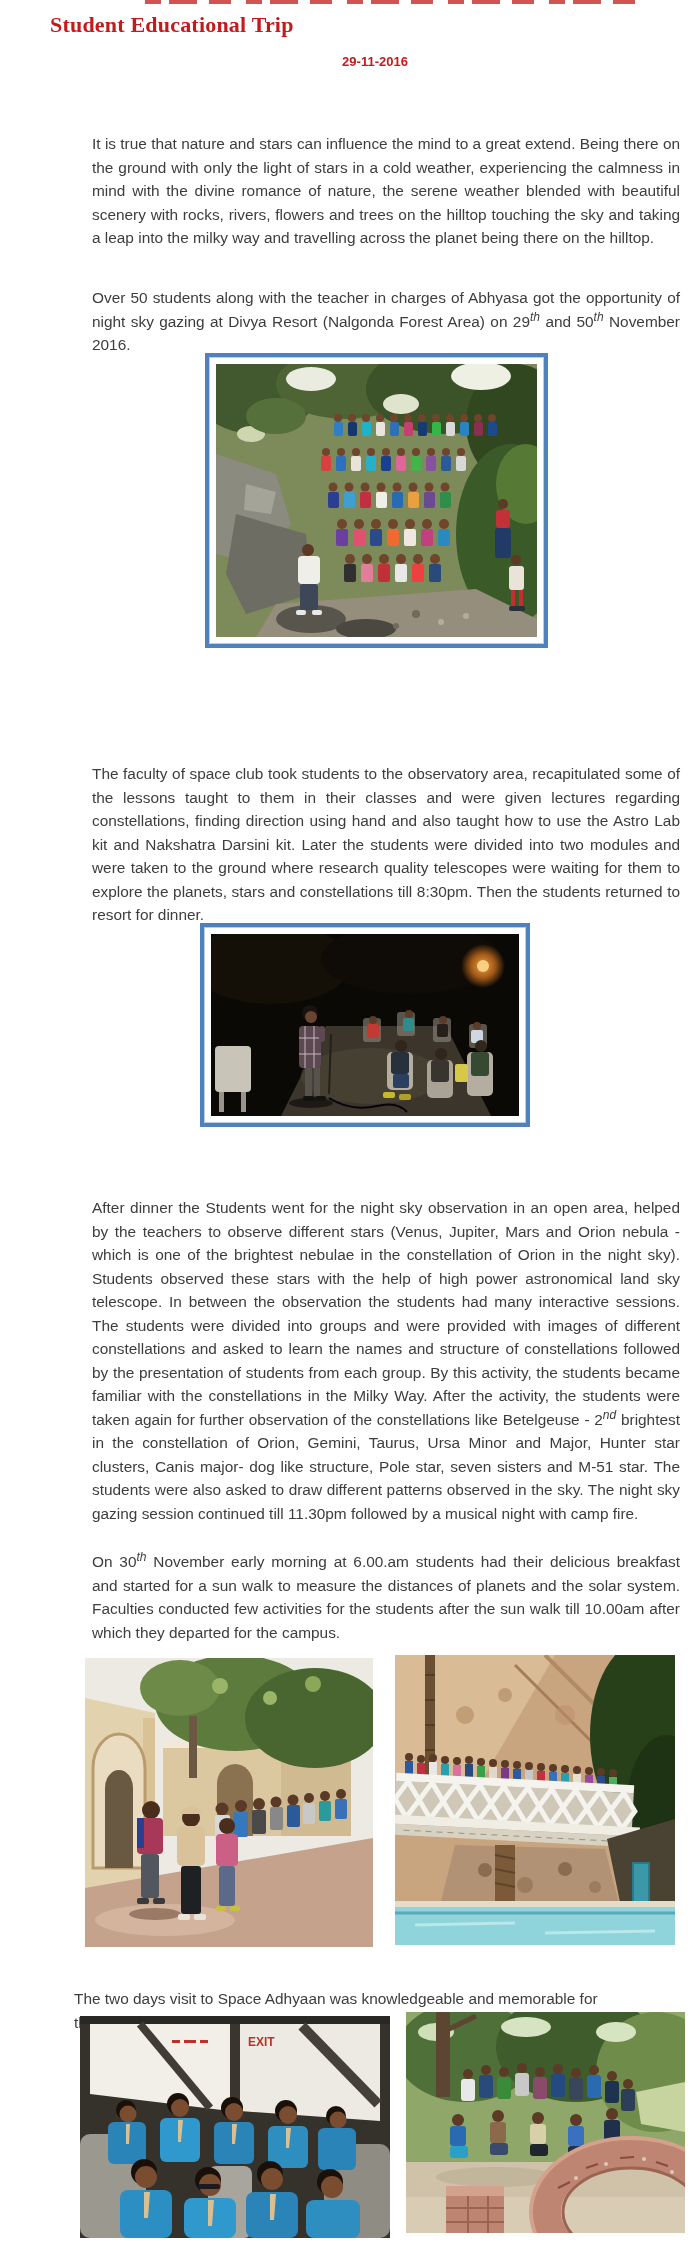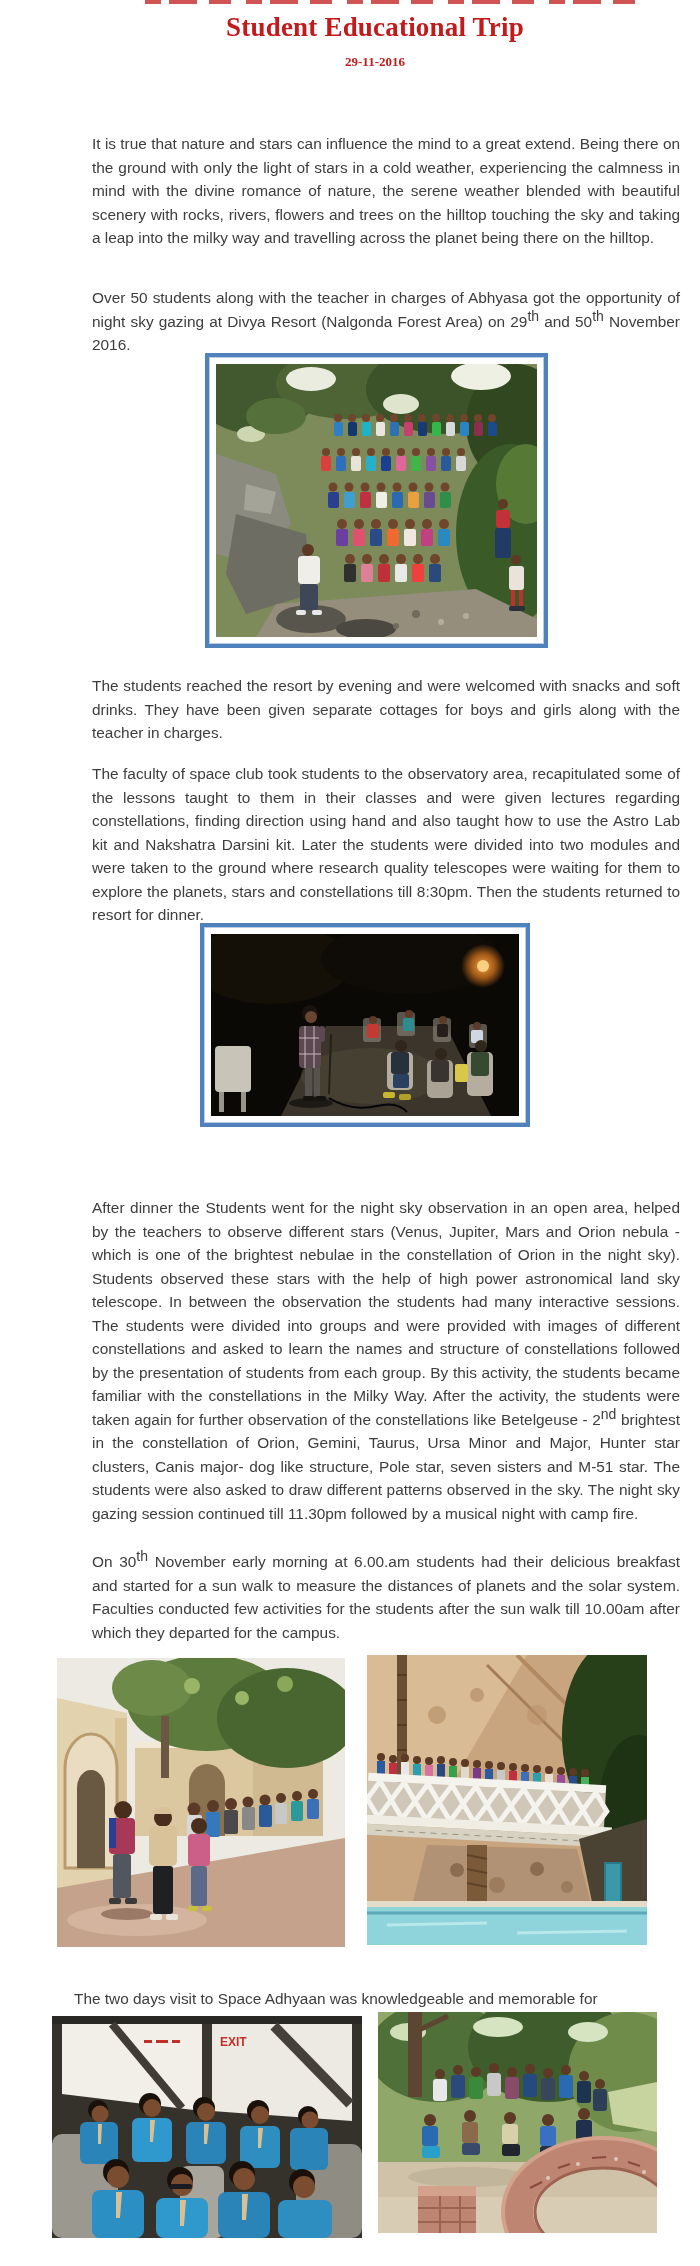--- a/index.html
+++ b/index.html
@@ -8,45 +8,45 @@
     font-family:"Liberation Sans", sans-serif; overflow:hidden;
   }
   .top-sliver {
     position:absolute; left:145px; top:0; width:492px; height:4px; opacity:.75;
     background:repeating-linear-gradient(90deg,
       var(--accent-red,#c21b1b) 0 16px, transparent 16px 24px,
       var(--accent-red,#c21b1b) 24px 52px, transparent 52px 64px,
       var(--accent-red,#c21b1b) 64px 86px, transparent 86px 101px);
   }
   .doc-title {
-    position:absolute; left:50px; top:12px; width:650px; text-align:center;
+    position:absolute; left:50px; top:12px; width:650px; text-align:left;
     font-family:"Liberation Serif", serif; font-weight:bold;
-    font-size:27px; color:var(--accent-red,#c21b1b); letter-spacing:.2px;
+    font-size:22px; color:var(--accent-red,#c21b1b); letter-spacing:.2px;
   }
   .doc-date {
     position:absolute; left:50px; top:54px; width:650px; text-align:center;
-    font-weight:bold; font-size:13px; color:var(--accent-red,#c21b1b);font-family:Liberation Serif, serif;
+    font-weight:bold; font-size:13px; color:var(--accent-red,#c21b1b);
   }
   .body-par {
     position:absolute; left:80px; width:588px; margin:12px;
     text-align:justify; font-size:15.4px; line-height:23.5px;
     color:var(--body-text,#3d3d3d);
   }
-  .body-par sup { font-size:14px; line-height:0; }
+  .body-par sup { font-size:12px; line-height:0;font-style:italic; }
   .caption {
     position:absolute; left:58px; top:1971px; width:548px; margin:16px;
     text-align:left; font-size:15.4px; line-height:23.5px;
     color:var(--body-text,#3d3d3d);
   }
   .frame {
     position:absolute; box-sizing:border-box; background:#ffffff;
     border:4px solid var(--frame-blue,#4f81bd); padding:7px;
     box-shadow:inset 0 0 0 1px #b8cce4;
   }
-  .photo { position:absolute; }
+  .photo { position:absolute;margin-left:28px; }
   .frame svg, .photo svg { display:block; }
 </style>
 </head>
 <body>
 
 <div id="page" style="--accent-red: #c21b1b; --body-text: #3d3d3d; --frame-blue: #4f81bd;">
 
   <div class="top-sliver"></div>
 
   <div class="doc-title">Student Educational Trip</div>
@@ -195,23 +195,20 @@
       <g>
         <circle cx="300" cy="196" r="5" fill="#5c3a24"></circle>
         <rect x="293" y="202" width="15" height="24" rx="3" fill="#e9e3d9"></rect>
         <rect x="295" y="226" width="4" height="16" fill="#c03030"></rect>
         <rect x="303" y="226" width="4" height="16" fill="#c03030"></rect>
         <rect x="293" y="242" width="16" height="5" rx="2" fill="#2a2f3a"></rect>
       </g>
     </svg>
   </div>
 
-  <p class="body-par" style="top:662px">
-    <span>The students reached the resort by evening and were welcomed with snacks and soft drinks. They have been given separate cottages for boys and girls along with the teacher in charges.</span>
-  </p>
 
   <p class="body-par" style="top:750px">
     <span>The faculty of space club took students to the observatory area, recapitulated some of the lessons taught to them in their classes and were given lectures regarding constellations, finding direction using hand and also taught how to use the Astro Lab kit and Nakshatra Darsini kit. Later the students were divided into two modules and were taken to the ground where research quality telescopes were waiting for them to explore the planets, stars and constellations till 8:30pm. Then the students returned to resort for dinner.</span>
   </p>
 
   <div class="frame" style="left:200px; top:923px; width:330px; height:204px">
     <svg width="308" height="182" viewBox="0 0 308 182" role="img">
       <defs>
         <radialGradient id="glow" cx="50%" cy="50%" r="50%">
           <stop offset="0%" stop-color="#f0a040"></stop>

